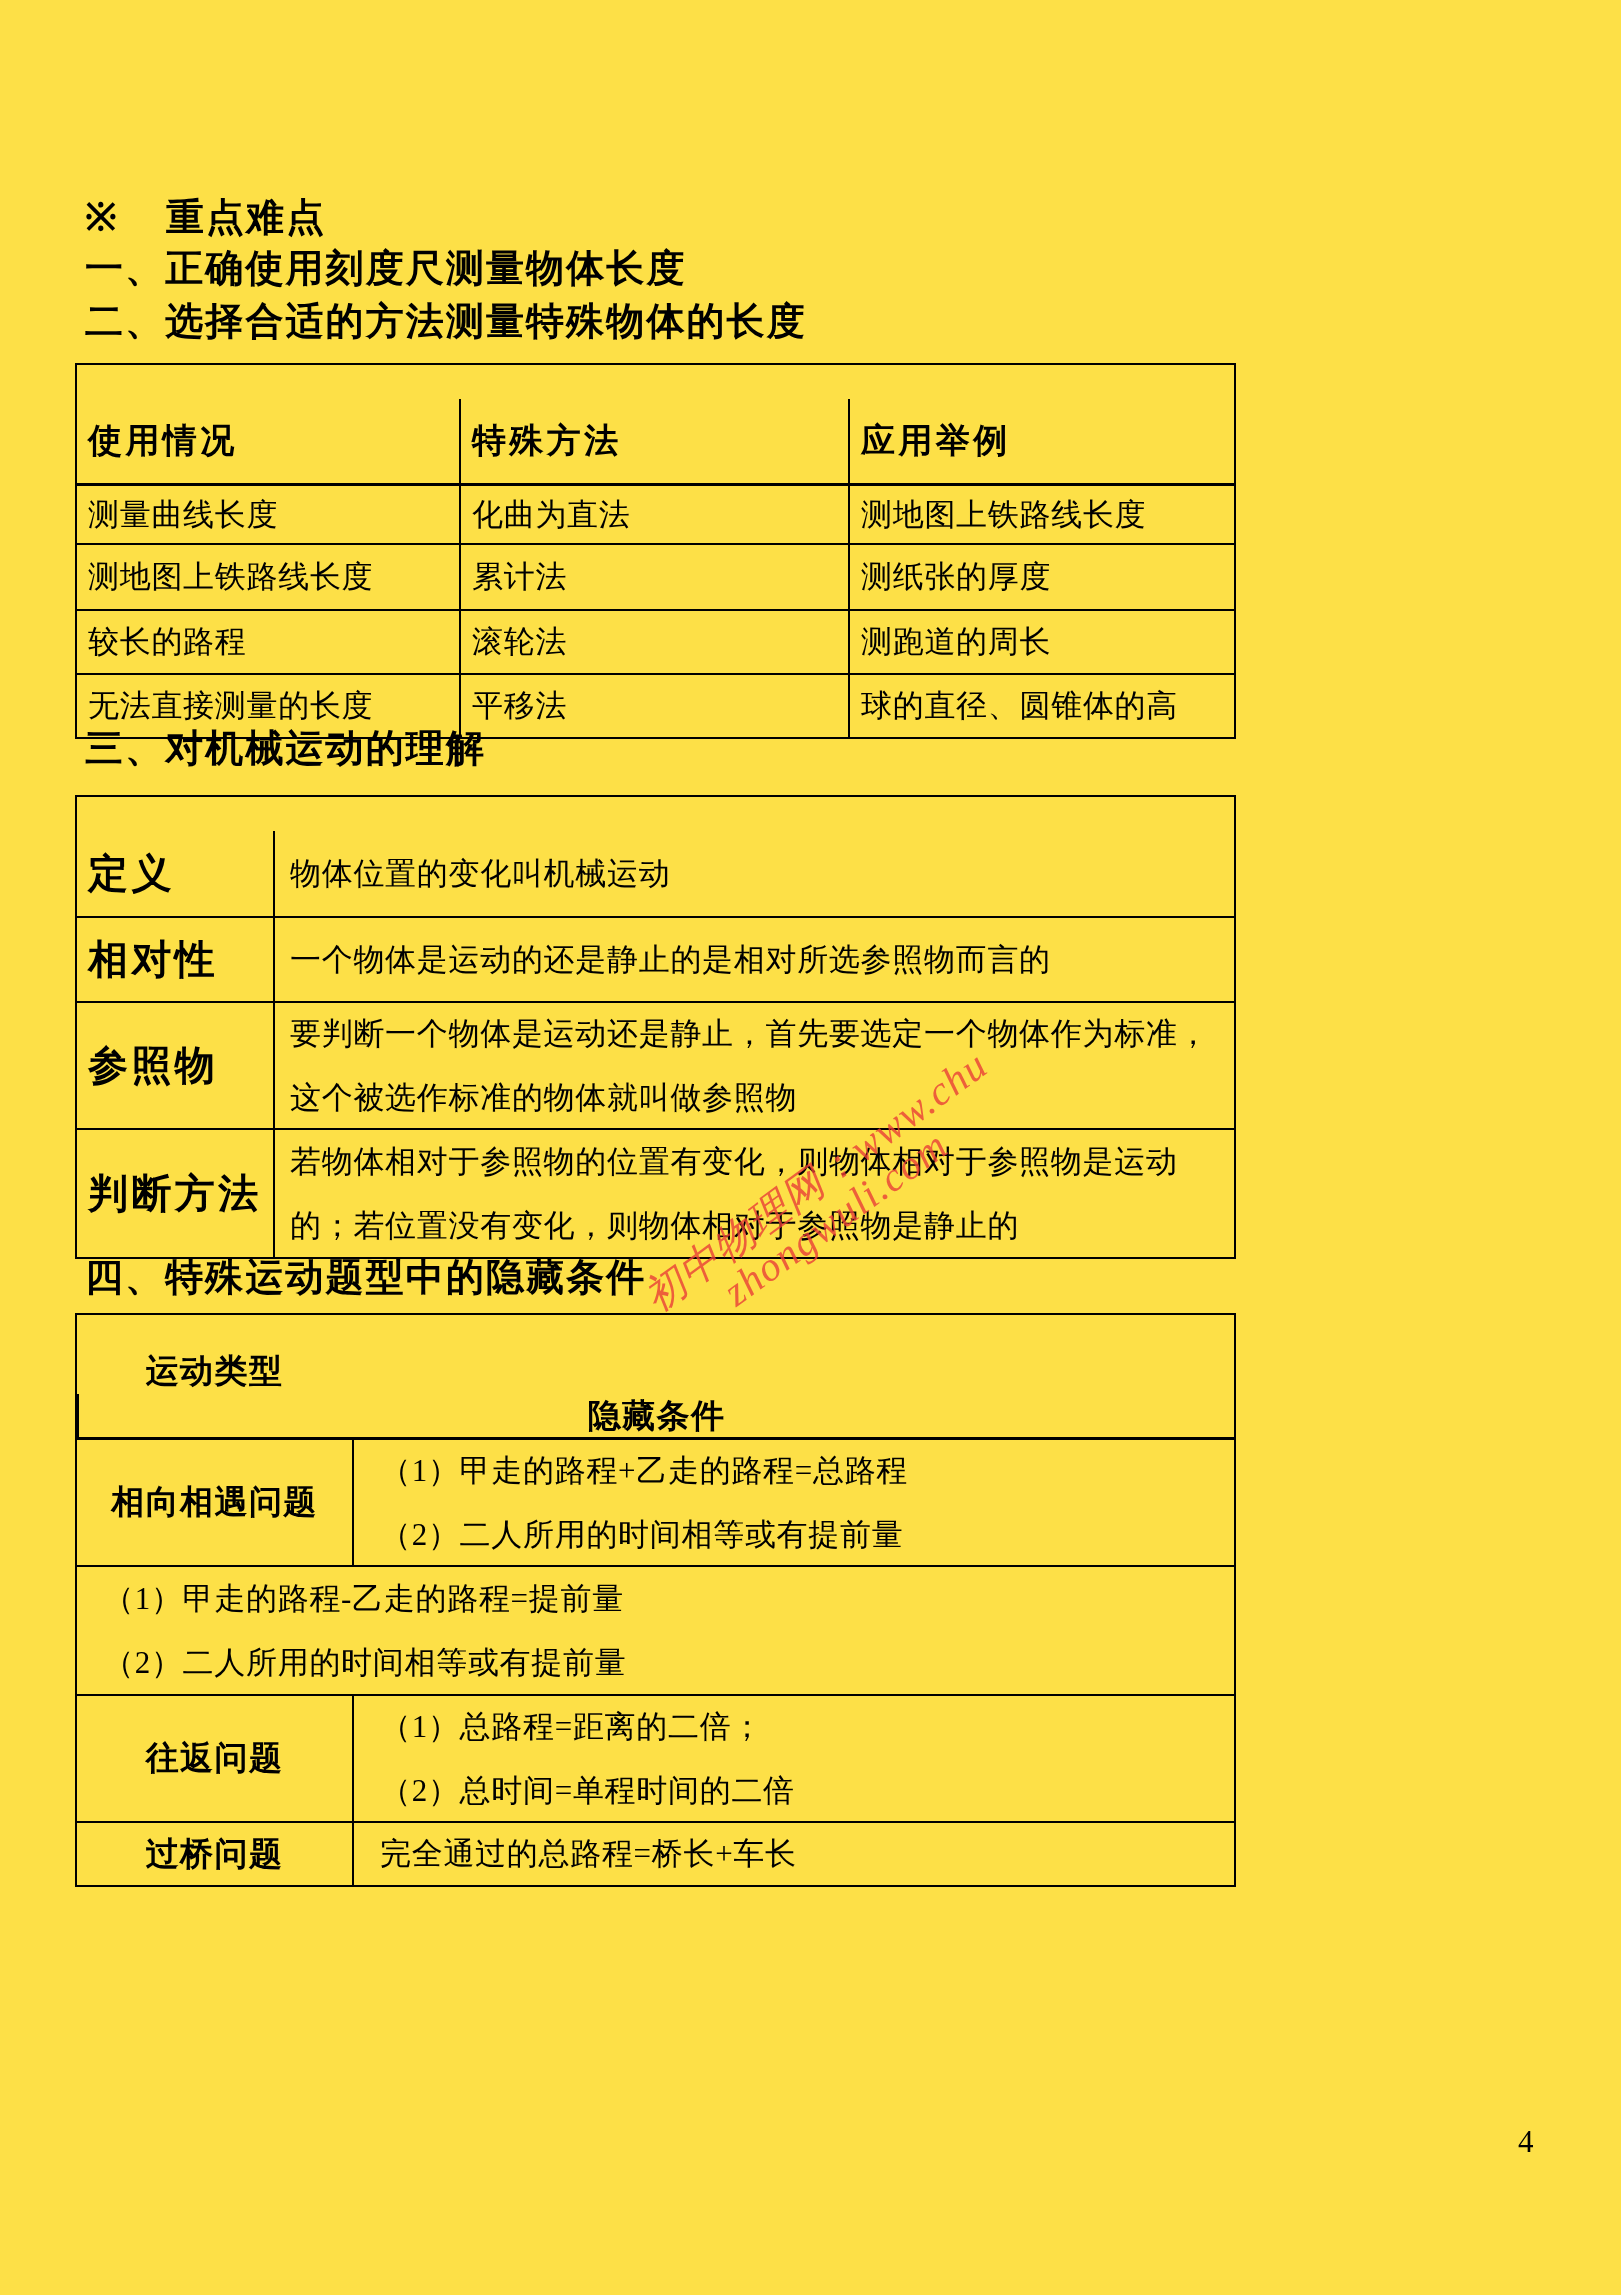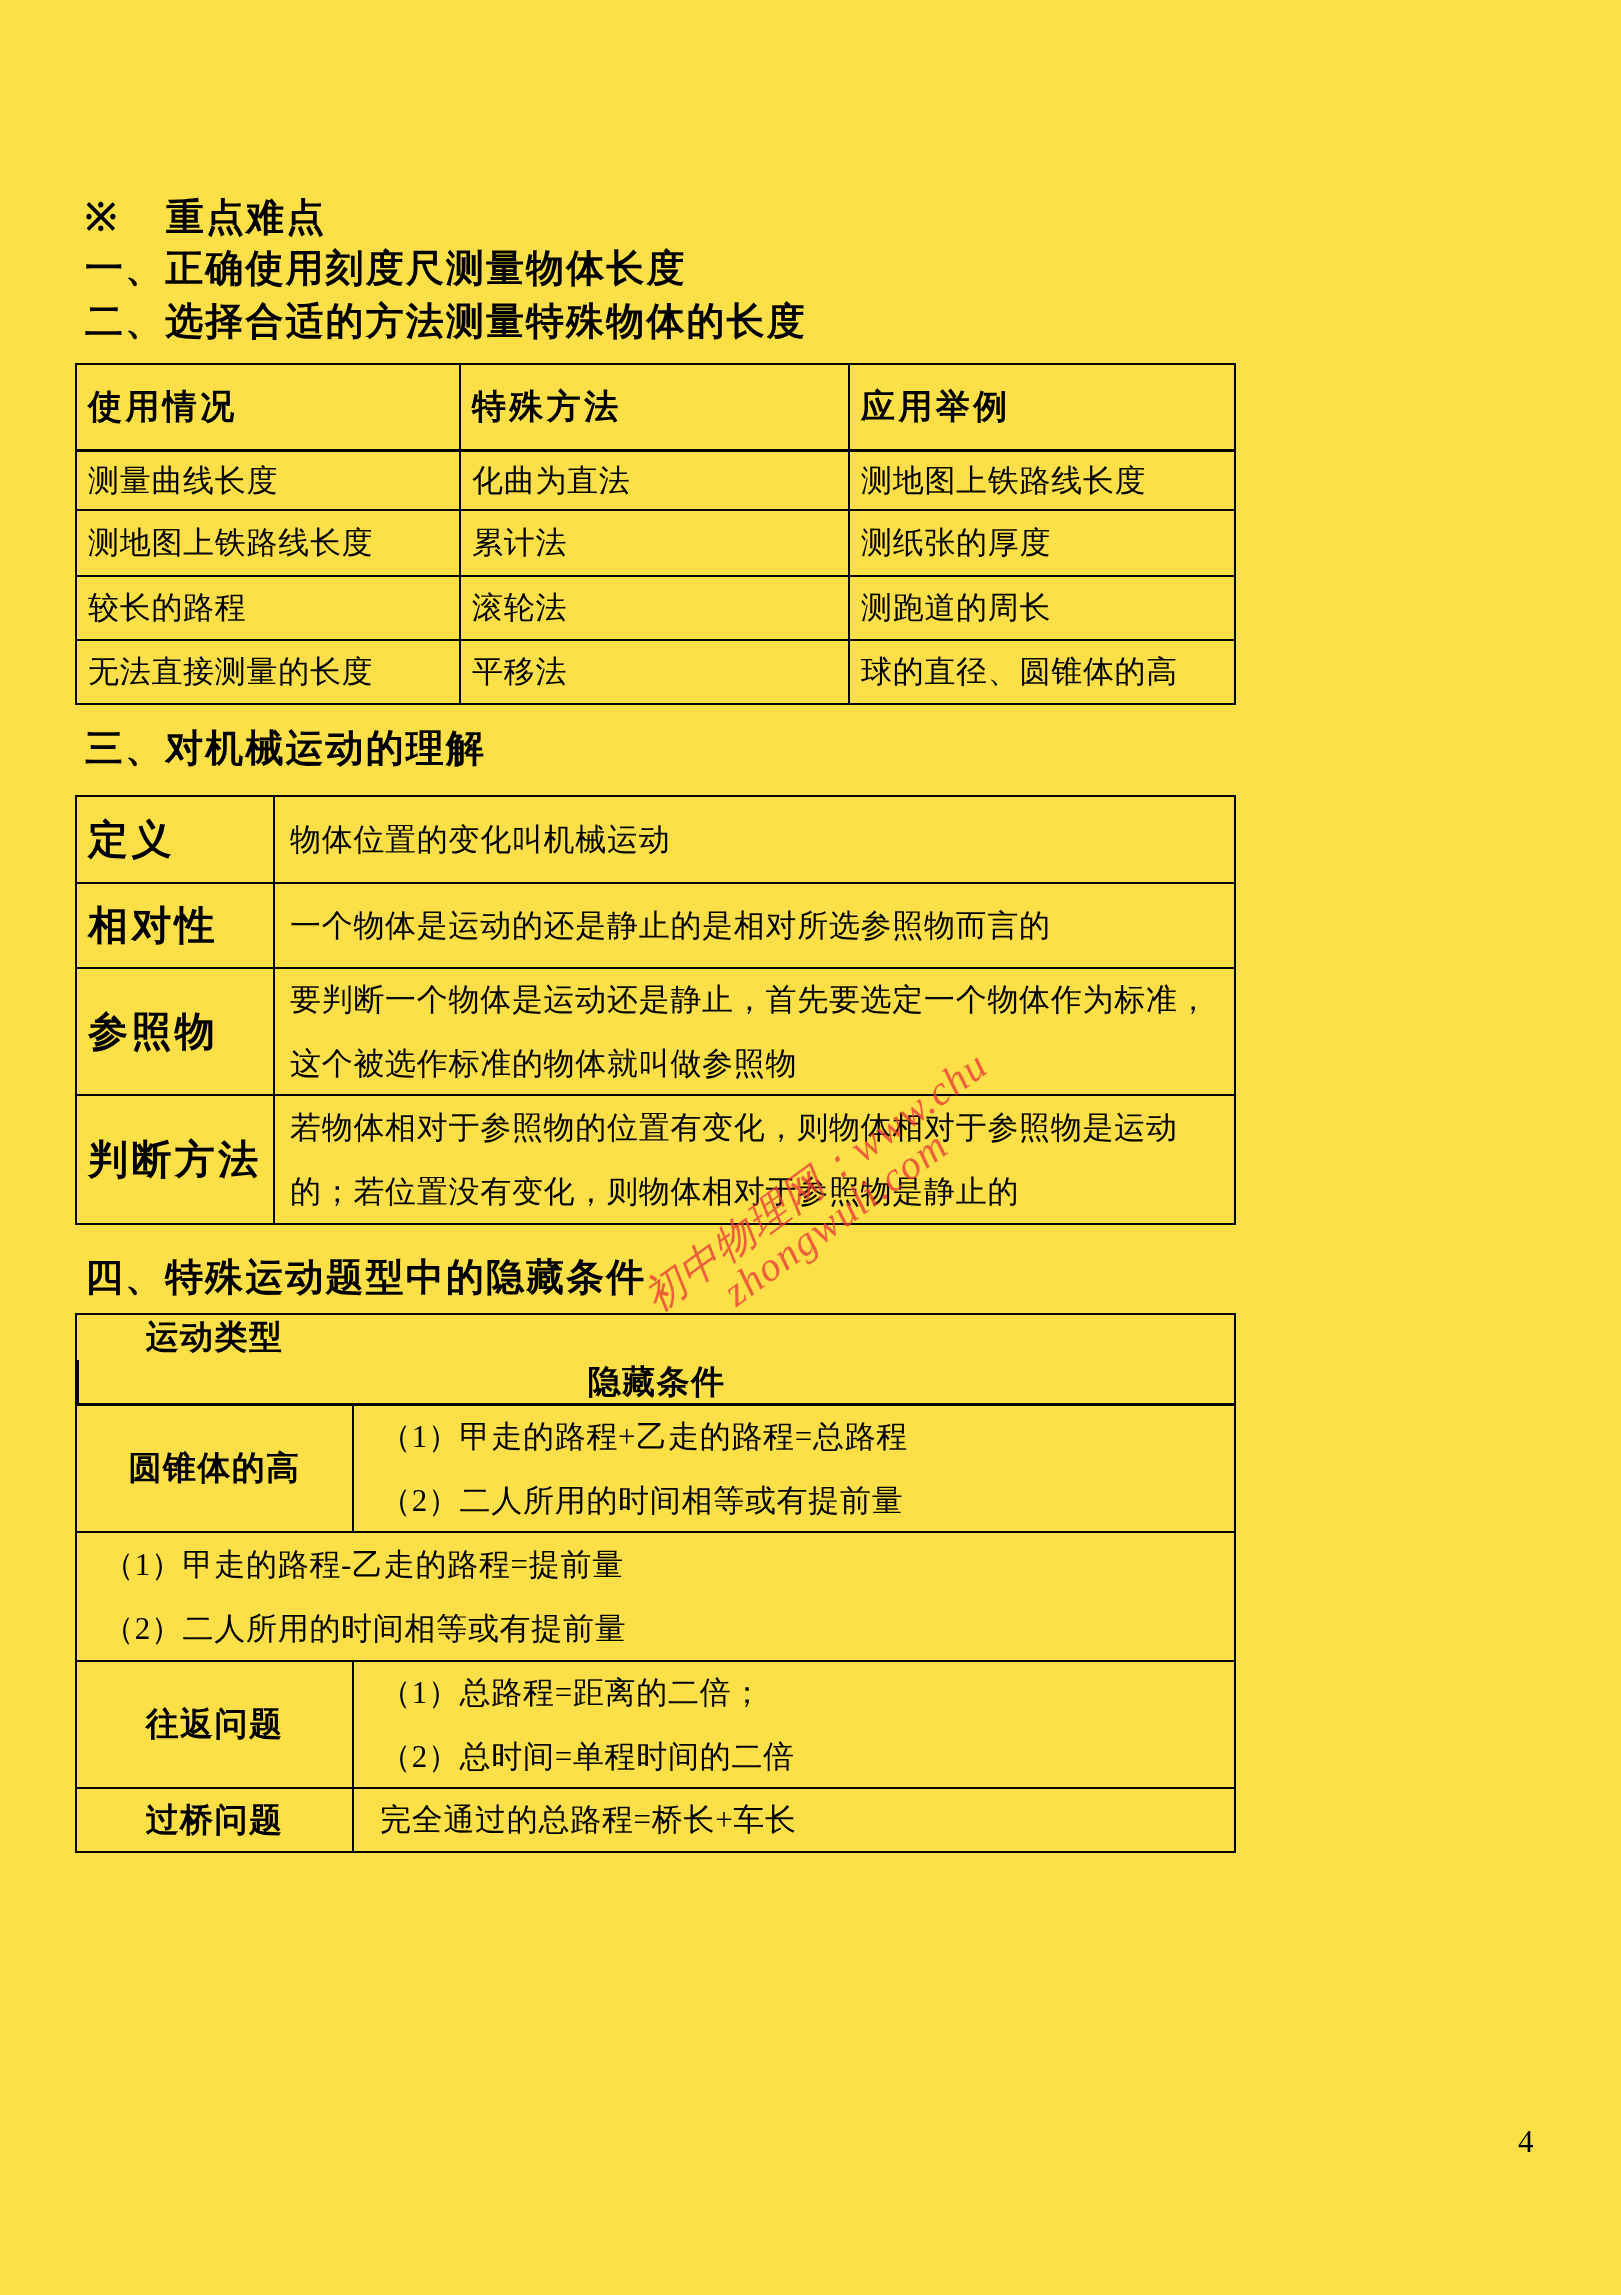--- a/index.html
+++ b/index.html
@@ -14,21 +14,21 @@
     font-family:"Liberation Sans", sans-serif; font-weight:700;
     font-size:38px; line-height:41px; letter-spacing:2.1px; color:#000;
   }
   .h .marker { display:inline-block; margin-right:47px; }
   .tbl {
     position:absolute; left:75px; width:1161px;
     display:flex; flex-direction:column;
     border:2.7px solid #000;
   }
   .tr { display:flex; border-top:2.1px solid #000; width:100%; }
-  .tr:first-child { border-top:none; }
+  .tr:first-child { border-top:none;margin-top:34px; }
   .tr.after-hdr { border-top-width:3.4px; }
   .td {
     border-left:2.1px solid #000;
     display:flex; flex-direction:column; justify-content:center;
     overflow:visible;
   }
   .td:first-child { border-left:none; }
   .bold-cell {
     font-family:"Liberation Sans", sans-serif; font-weight:700;
     font-size:34px; letter-spacing:3.4px; white-space:nowrap;
@@ -145,21 +145,21 @@
   </div>
 
   <div class="h" style="top:1257px;">四、特殊运动题型中的隐藏条件</div>
 
   <div class="tbl t3">
     <div class="tr r-hdr">
       <div class="td c-label bold-cell label-center">运动类型</div>
       <div class="td c-content bold-cell label-center">隐藏条件</div>
     </div>
     <div class="tr r1 after-hdr">
-      <div class="td c-label bold-cell label-center">圆锥体的高</div>
+      <div class="td c-label bold-cell label-center">相向相遇问题</div>
       <div class="td c-content body-cell pad-xl">
         <div class="line">（1）甲走的路程+乙走的路程=总路程</div>
         <div class="line">（2）二人所用的时间相等或有提前量</div>
       </div>
     </div>
     <div class="tr r2">
       <div class="td c-content body-cell pad-xl">
         <div class="line">（1）甲走的路程-乙走的路程=提前量</div>
         <div class="line">（2）二人所用的时间相等或有提前量</div>
       </div>

